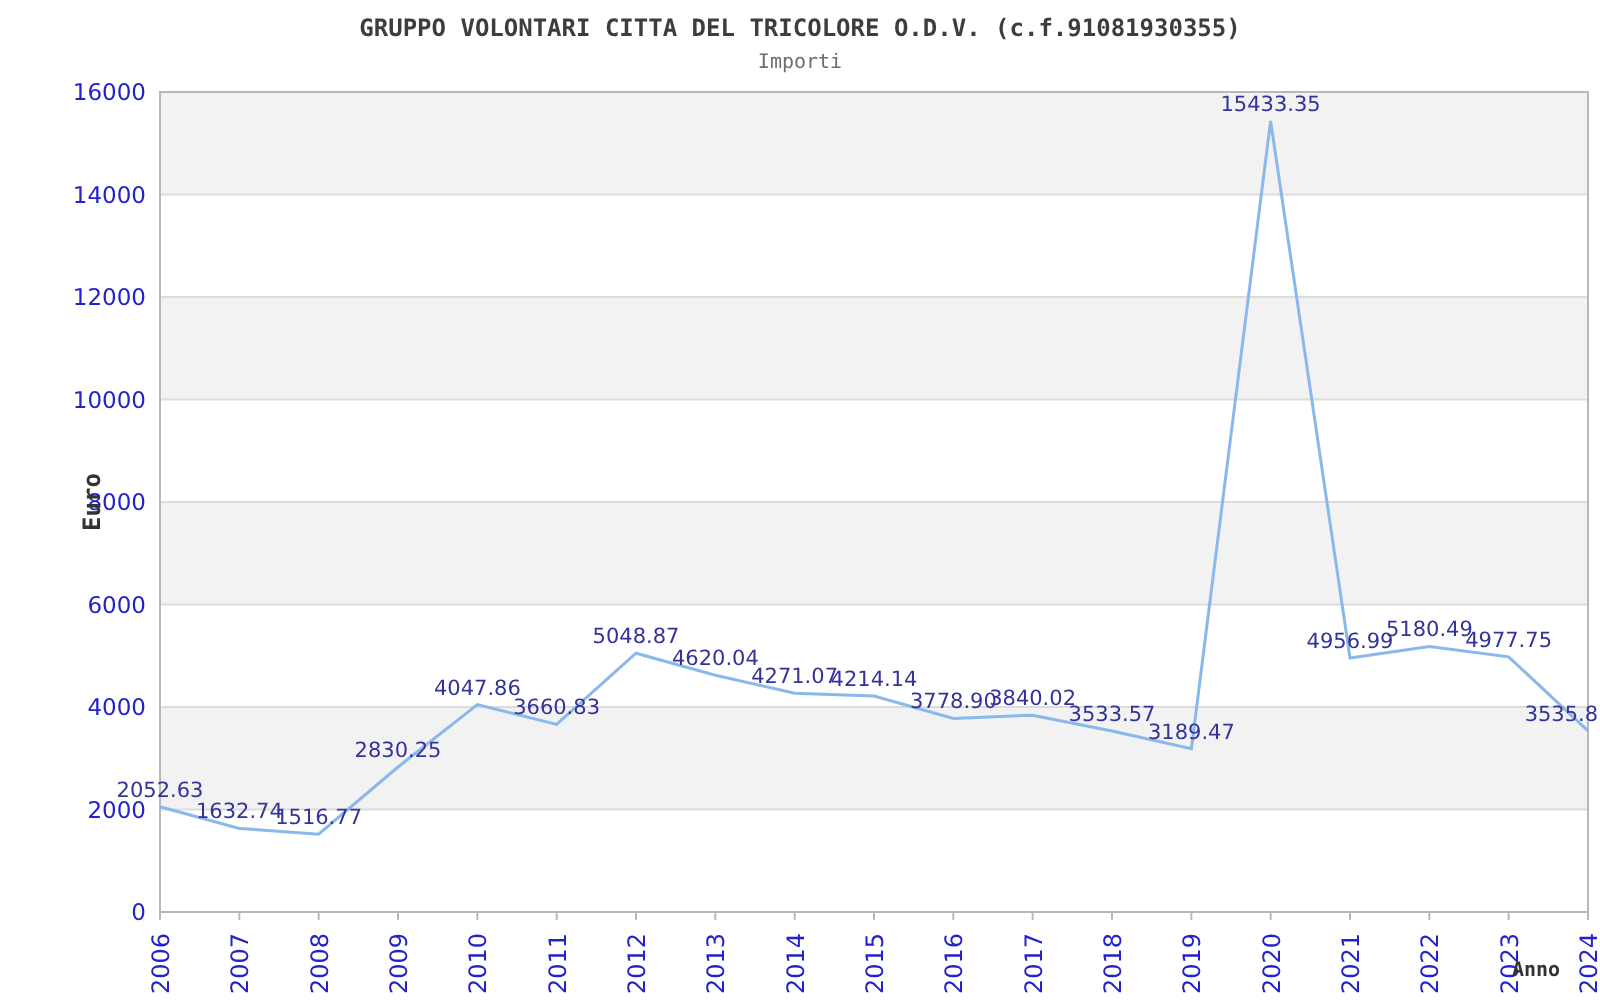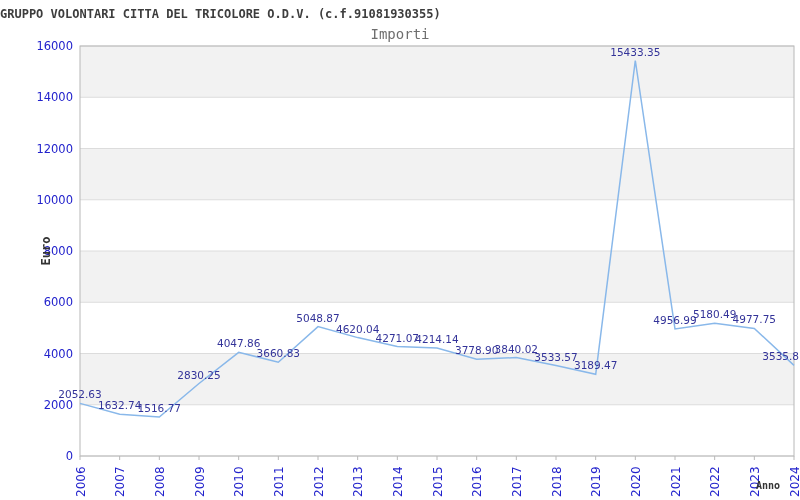--- a/index.html
+++ b/index.html
@@ -1,21 +1,21 @@
 <!DOCTYPE html>
 <html><head>
 <meta charset="utf-8">
 <style>
   html,body{margin:0;padding:0;background:#ffffff;}
   #canvas{position:relative;width:800px;height:500px;background:#ffffff;overflow:hidden;
           font-family:"DejaVu Sans",sans-serif;}
-  .title{position:absolute;top:7px;left:0;width:800px;
+  .title{position:absolute;top:7px;left:0;width:800px;text-align:center;
          font-family:"DejaVu Sans Mono",monospace;font-size:12px;font-weight:bold;}
   .subtitle{position:absolute;top:26px;left:0;width:800px;text-align:center;
-         font-family:"DejaVu Sans Mono",monospace;font-size:14px;}
+         font-family:"DejaVu Sans Mono",monospace;font-size:10px;}
   .ylabel{position:absolute;top:251px;left:46px;transform:translate(-50%,-50%) rotate(-90deg);
          font-family:"DejaVu Sans Mono",monospace;font-size:12px;font-weight:bold;white-space:nowrap;}
   .xlabel{position:absolute;top:480px;left:756px;
          font-family:"DejaVu Sans Mono",monospace;font-size:10px;font-weight:bold;}
   svg{position:absolute;top:0;left:0;}
   svg text{font-family:"DejaVu Sans",sans-serif;}
   .tick{font-size:11.5px;}
   .xtick{font-size:12px;}
   .plabel{font-size:10.5px;}
 </style>

